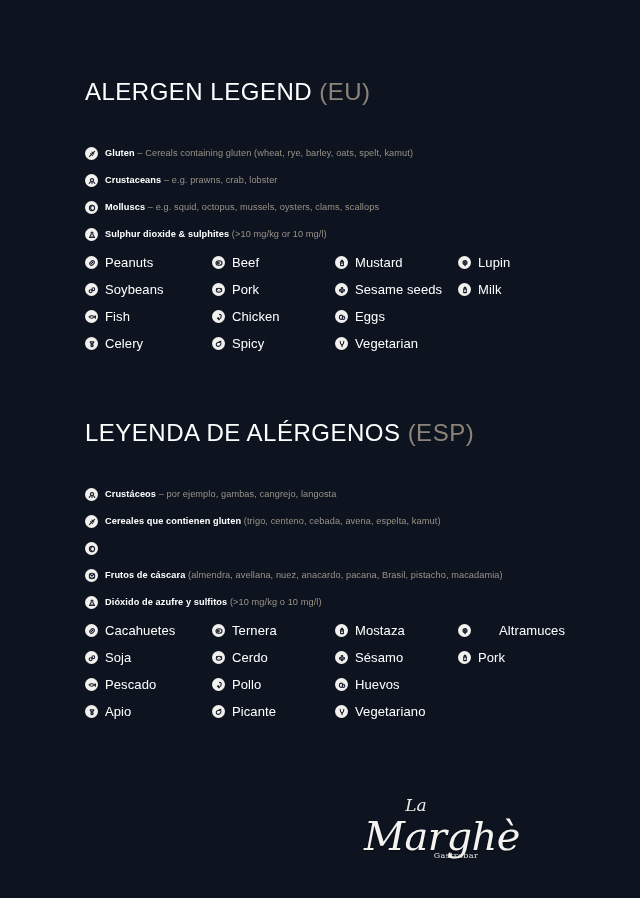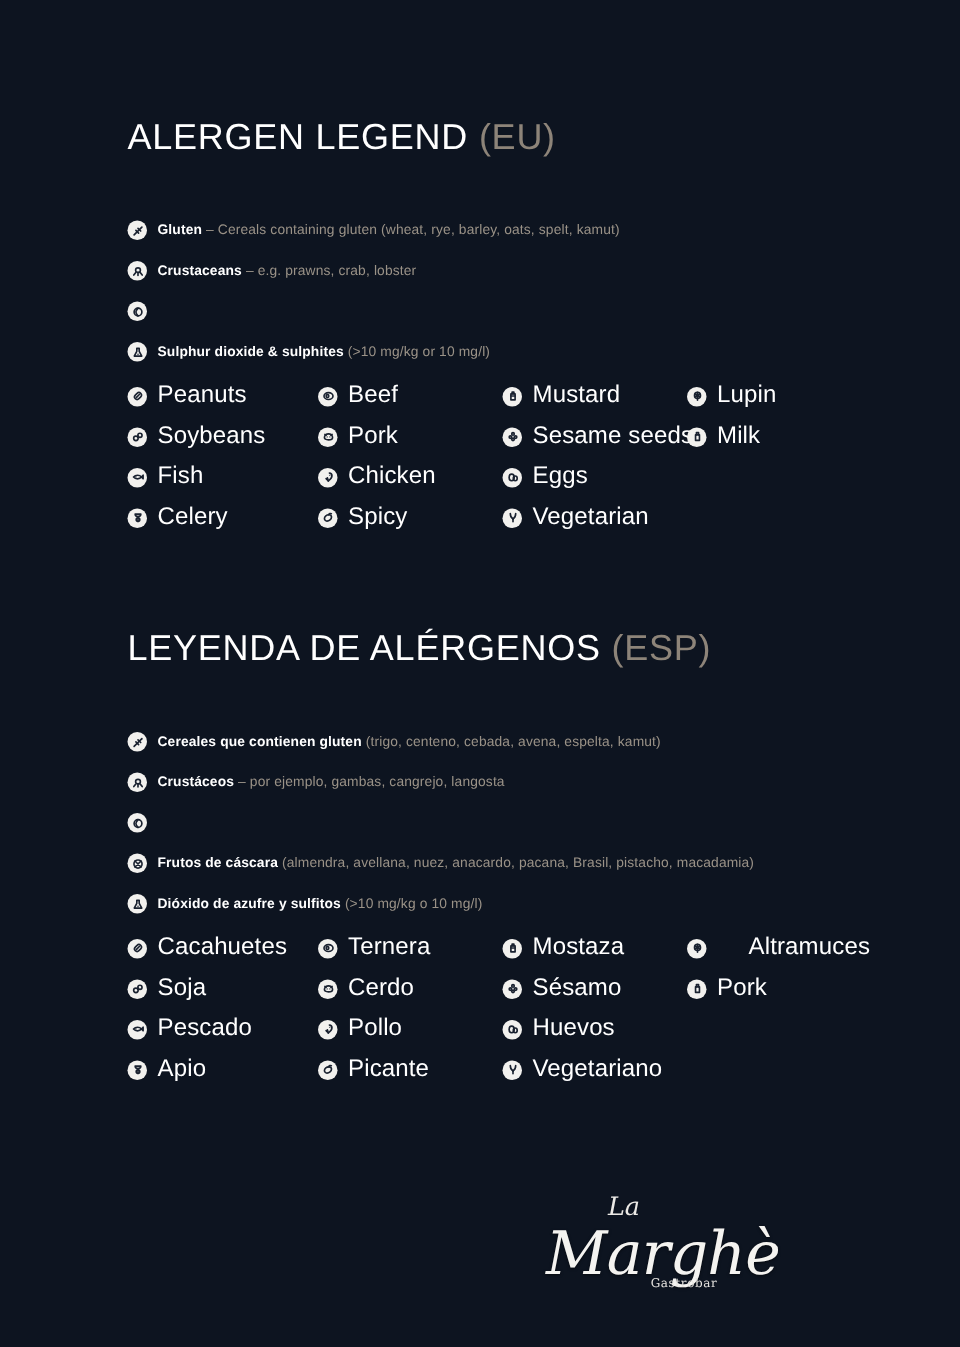--- a/index.html
+++ b/index.html
@@ -74,21 +74,21 @@
     height: 108px;
   }
   .grid-item {
     position: absolute;
     display: flex;
     align-items: center;
     gap: 7px;
     white-space: nowrap;
   }
   .grid-label {
-    font-size: 16px;
+    font-size: 13px;
     line-height: 1;
     letter-spacing: 0.1px;
     color: #ffffff;
   }
 
   
   #brand-logo {
     position: absolute;
     right: 38px;
     bottom: 38px;
@@ -151,20 +151,21 @@
             </span>
             <span class="row-text"><b>Crustaceans</b> – <span>e.g. prawns, crab, lobster</span></span>
           </div>
           <div class="row">
             <span class="badge">
               <svg width="12" height="12" viewBox="0 0 12 12">
                 <circle cx="6" cy="6" r="2.6" stroke="#1a2230" stroke-width="1.1" fill="none" stroke-linecap="round" stroke-linejoin="round"></circle>
                 <path stroke="#1a2230" stroke-width="1.1" fill="none" stroke-linecap="round" stroke-linejoin="round" d="M6 3.4c-.9 1-1.4 1.8-1.4 2.6s.5 1.6 1.4 2.6"></path>
               </svg>
             </span>
+            <span class="row-text"><b>Molluscs</b> – <span>e.g. squid, octopus, mussels, oysters, clams, scallops</span></span>
           </div>
           <div class="row">
             <span class="badge">
               <svg width="12" height="12" viewBox="0 0 12 12">
                 <path stroke="#1a2230" stroke-width="1.1" fill="none" stroke-linecap="round" stroke-linejoin="round" d="M5.2 3.2h1.6v2l1.7 3.2H3.5L5.2 5.2z"></path>
                 <circle cx="6" cy="7.2" r=".5" fill="#1a2230"></circle>
               </svg>
             </span>
             <span class="row-text"><b>Sulphur dioxide &amp; sulphites</b> <span>(&gt;10 mg/kg or 10 mg/l)</span></span>
           </div>
@@ -308,34 +309,34 @@
             <span class="grid-label">Milk</span>
           </div>
         </div>
       </div>
       <div class="section" id="section-esp">
         <div class="section-heading"><span>LEYENDA DE ALÉRGENOS</span> <span class="lang">(ESP)</span></div>
         <div class="rows">
           <div class="row">
             <span class="badge">
               <svg width="12" height="12" viewBox="0 0 12 12">
+                <path stroke="#1a2230" stroke-width="1.1" fill="none" stroke-linecap="round" stroke-linejoin="round" d="M6 3.6c-1 0-1.6.7-1.6 1.5S5 6.6 6 6.6s1.6-.7 1.6-1.5S7 3.6 6 3.6z"></path>
+                <path stroke="#1a2230" stroke-width="1.1" fill="none" stroke-linecap="round" stroke-linejoin="round" d="M4.4 6.8 3.2 8.4M7.6 6.8l1.2 1.6M6 6.8V8.6"></path>
+              </svg>
+            </span>
+            <span class="row-text"><b>Crustáceos</b> – <span>por ejemplo, gambas, cangrejo, langosta</span></span>
+          </div>
+          <div class="row">
+            <span class="badge">
+              <svg width="12" height="12" viewBox="0 0 12 12">
                 <path stroke="#1a2230" stroke-width="1.1" fill="none" stroke-linecap="round" stroke-linejoin="round" d="M3.4 8.6 8.6 3.4"></path>
                 <path stroke="#1a2230" stroke-width="1.1" fill="none" stroke-linecap="round" stroke-linejoin="round" d="M4.6 5.6 6.4 7.4M6 4.2 7.8 6"></path>
               </svg>
             </span>
             <span class="row-text"><b>Cereales que contienen gluten</b> <span>(trigo, centeno, cebada, avena, espelta, kamut)</span></span>
-          </div>
-          <div class="row">
-            <span class="badge">
-              <svg width="12" height="12" viewBox="0 0 12 12">
-                <path stroke="#1a2230" stroke-width="1.1" fill="none" stroke-linecap="round" stroke-linejoin="round" d="M6 3.6c-1 0-1.6.7-1.6 1.5S5 6.6 6 6.6s1.6-.7 1.6-1.5S7 3.6 6 3.6z"></path>
-                <path stroke="#1a2230" stroke-width="1.1" fill="none" stroke-linecap="round" stroke-linejoin="round" d="M4.4 6.8 3.2 8.4M7.6 6.8l1.2 1.6M6 6.8V8.6"></path>
-              </svg>
-            </span>
-            <span class="row-text"><b>Crustáceos</b> – <span>por ejemplo, gambas, cangrejo, langosta</span></span>
           </div>
           <div class="row">
             <span class="badge">
               <svg width="12" height="12" viewBox="0 0 12 12">
                 <circle cx="6" cy="6" r="2.6" stroke="#1a2230" stroke-width="1.1" fill="none" stroke-linecap="round" stroke-linejoin="round"></circle>
                 <path stroke="#1a2230" stroke-width="1.1" fill="none" stroke-linecap="round" stroke-linejoin="round" d="M6 3.4c-.9 1-1.4 1.8-1.4 2.6s.5 1.6 1.4 2.6"></path>
               </svg>
             </span>
           </div>
           <div class="row">

